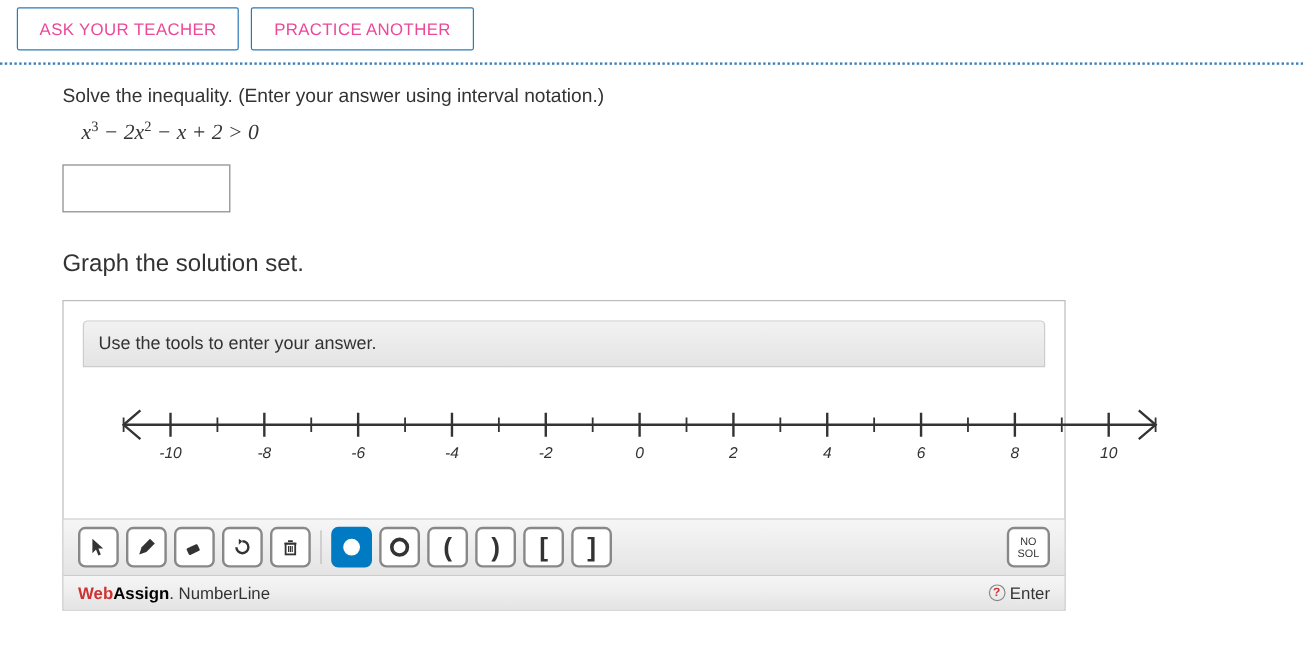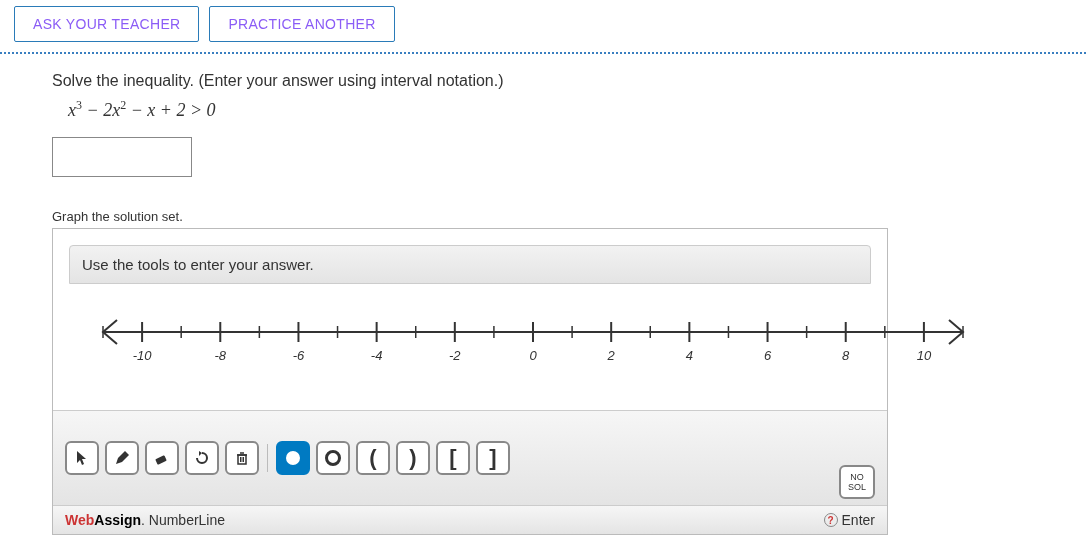--- a/index.html
+++ b/index.html
@@ -11,21 +11,21 @@
     background: #fff;
   }
   .top-buttons {
     display: flex;
     gap: 10px;
     padding: 6px 14px 10px 14px;
     border-bottom: 2px dotted #3a7fc0;
   }
   .outline-btn {
     border: 1.5px solid #2a7bb8;
-    color: #8b5cf6;
+    color: #ec4899;
     background: #fff;
     padding: 9px 18px;
     font-size: 14px;
     font-weight: 500;
     letter-spacing: 0.3px;
     border-radius: 2px;
     cursor: pointer;
   }
   .content {
     padding: 12px 0 0 52px;
@@ -43,22 +43,22 @@
   }
   .equation sup { font-size: 12px; font-style: normal; }
   .answer-input {
     width: 140px;
     height: 40px;
     border: 1px solid #888;
     background: #fff;
     margin-bottom: 32px;
   }
   .graph-label {
-    font-size: 13px;
-    margin-bottom: 4px;
+    font-size: 20px;
+    margin-bottom: 18px;
   }
   .tool-panel {
     border: 1px solid #bbb;
     width: 836px;
   }
   .panel-header {
     background: linear-gradient(#f2f2f2, #e4e4e4);
     border: 1px solid #ccc;
     margin: 16px 16px 8px 16px;
     padding: 10px 12px;
@@ -92,21 +92,20 @@
     font-size: 18px;
   }
   .tool-btn.big-glyph { font-size: 22px; font-weight: bold; }
   .nosol-btn {
     margin-left: auto;
     width: 36px; height: 34px;
     border: 2px solid #888; border-radius: 6px; background:#fff;
     font-size: 9px; line-height: 10px; text-align: center;
     display:flex; flex-direction: column; justify-content: center;
     cursor: pointer;
-    margin-top: 48px;
   }
   .brand-row {
     border-top: 1px solid #ccc;
     background: linear-gradient(#f6f6f6, #e4e4e4);
     padding: 6px 12px;
     display: flex; align-items: center; justify-content: space-between;
     font-size: 14px;
     gap: 41px;
   }
   .brand .wa-web { color: #c33; font-weight: bold; }

